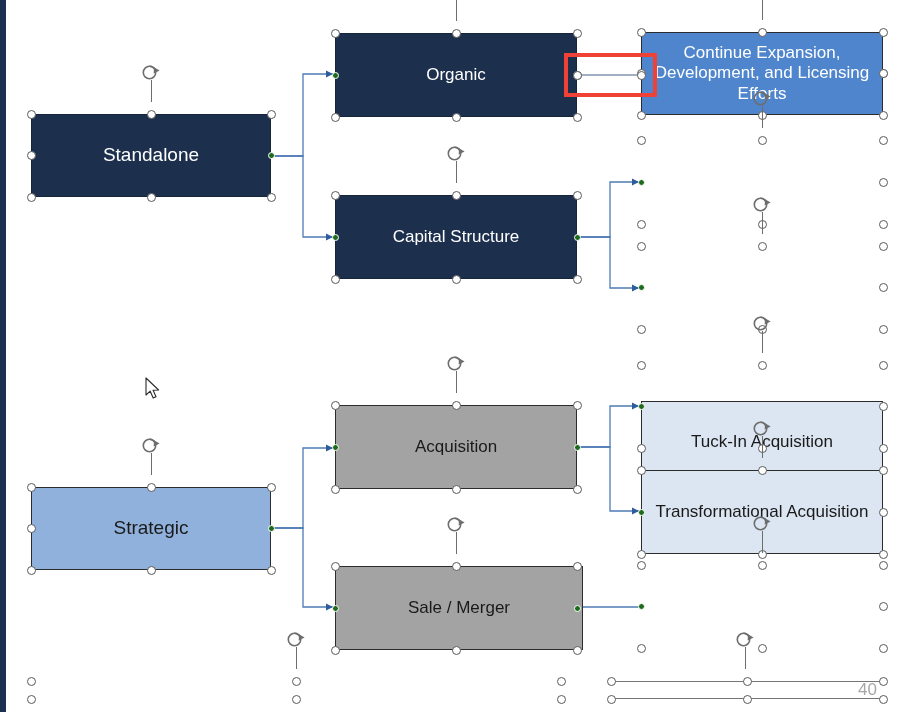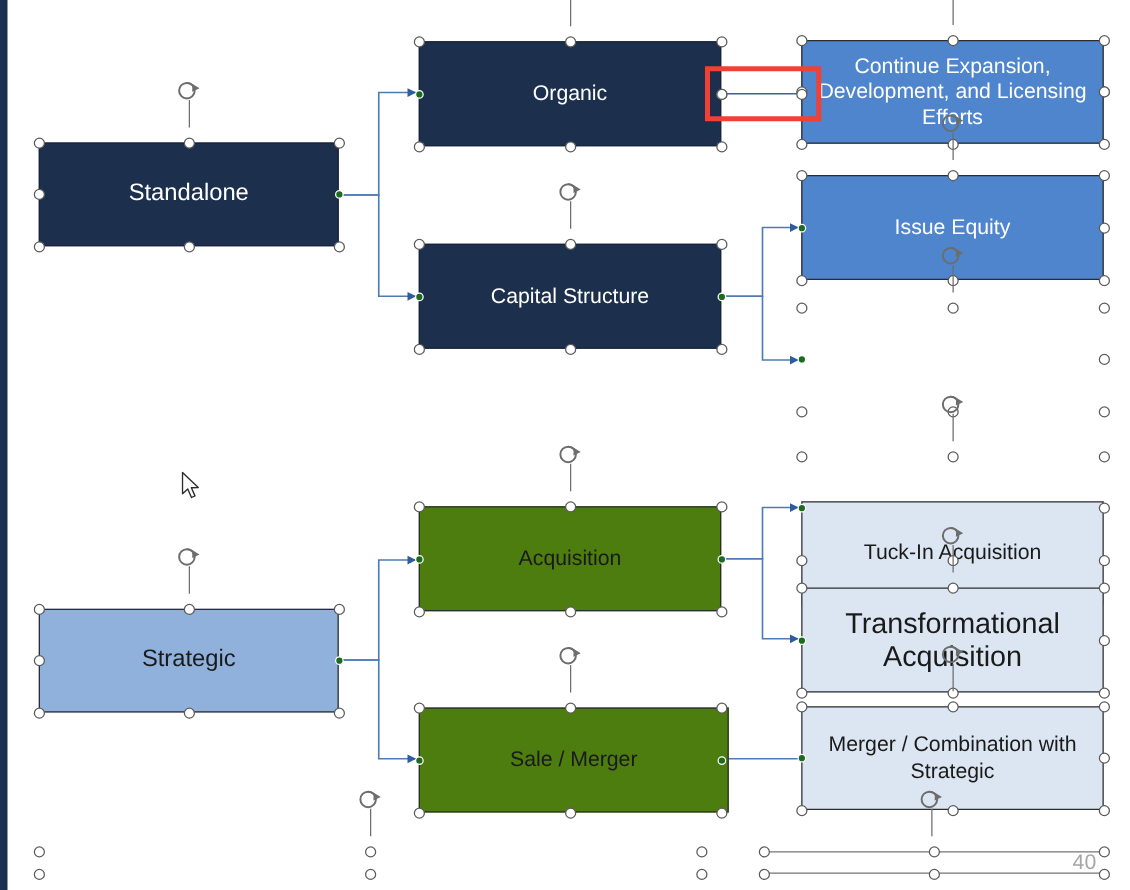--- a/index.html
+++ b/index.html
@@ -37,21 +37,21 @@
     text-align: center;
     line-height: 1.18;
     border: 1px solid #2b2b2b;
     padding: 2px 8px;
   }
   .box .txt { display: block; width: 100%; }
 
   .box.navy   { background: #1c2f4d; color: #ffffff; border-color: #16253c; }
   .box.mid    { background: #4e85cd; color: #ffffff; border-color: #2c2c2c; }
   .box.steel  { background: #8fb1dc; color: #1a1a1a; border-color: #2c2c2c; }
-  .box.pale   { background: #4d7c0f; color: #1a1a1a; border-color: #2c2c2c; }
+  .box.pale   { background: #a3a3a3; color: #1a1a1a; border-color: #2c2c2c; }
   .box.ice    { background: #dce6f2; color: #1a1a1a; border-color: #2c2c2c; }
 
   
   .conn {
     position: absolute;
     pointer-events: none;
   }
   .conn svg { display: block; overflow: visible; }
 
   
@@ -171,48 +171,42 @@
   </div>
 
   <div class="box navy" style="left:335px;top:33px;width:242px;height:84px;font-size:17px;">
     <span class="txt">Organic</span>
   </div>
 
   <div class="box mid" style="left:641px;top:32px;width:242px;height:83px;font-size:17px;">
     <span class="txt">Continue Expansion, Development, and Licensing Efforts</span>
   </div>
 
-  <div class="box mid" style="left:641px;top:140px;width:242px;height:84px;font-size:17px;">
-    <span class="txt">Issue Equity</span>
-  </div>
 
 
   <div class="box steel" style="left:31px;top:487px;width:240px;height:83px;font-size:19px;">
     <span class="txt">Strategic</span>
   </div>
 
   <div class="box pale" style="left:335px;top:405px;width:242px;height:84px;font-size:17px;">
     <span class="txt">Acquisition</span>
   </div>
 
   <div class="box pale" style="left:335px;top:566px;width:248px;height:84px;font-size:17px;">
     <span class="txt">Sale / Merger</span>
   </div>
 
   <div class="box ice" style="left:641px;top:365px;width:242px;height:83px;font-size:17px;margin-top:36px;">
     <span class="txt">Tuck-In Acquisition</span>
   </div>
 
-  <div class="box ice" style="left:641px;top:470px;width:242px;height:84px;font-size:23px;">
+  <div class="box ice" style="left:641px;top:470px;width:242px;height:84px;font-size:17px;">
     <span class="txt">Transformational Acquisition</span>
   </div>
 
-  <div class="box ice" style="left:641px;top:565px;width:242px;height:83px;font-size:17px;">
-    <span class="txt">Merger / Combination with Strategic</span>
-  </div>
 
   <div class="redbox" style="left:564px;top:53px;width:93px;height:44px;"></div>
 
 
   <div class="ph pagenum" style="left:611px;top:681px;width:272px;height:18px;">
     <span class="label">40</span>
   </div>
 
   <div id="decor">
       <div class="handle" style="left: 31px; top: 114px;"></div>

